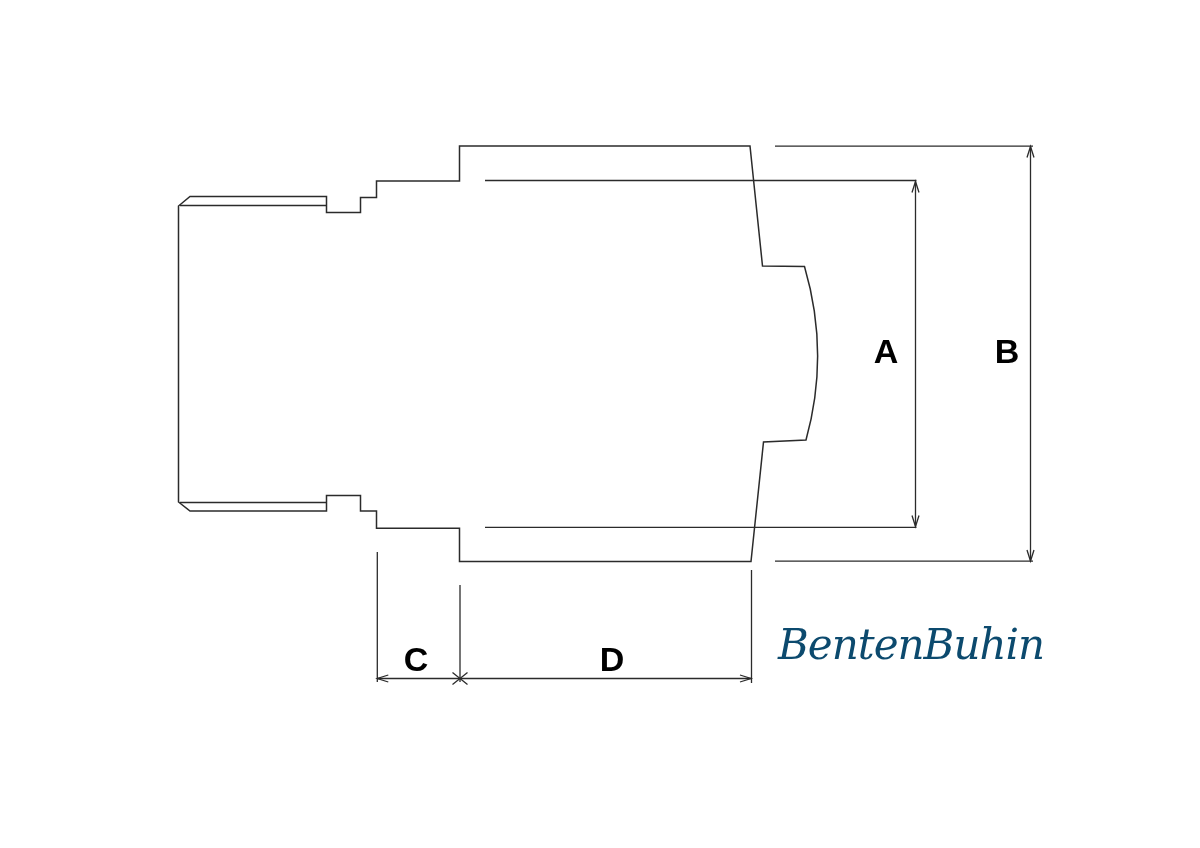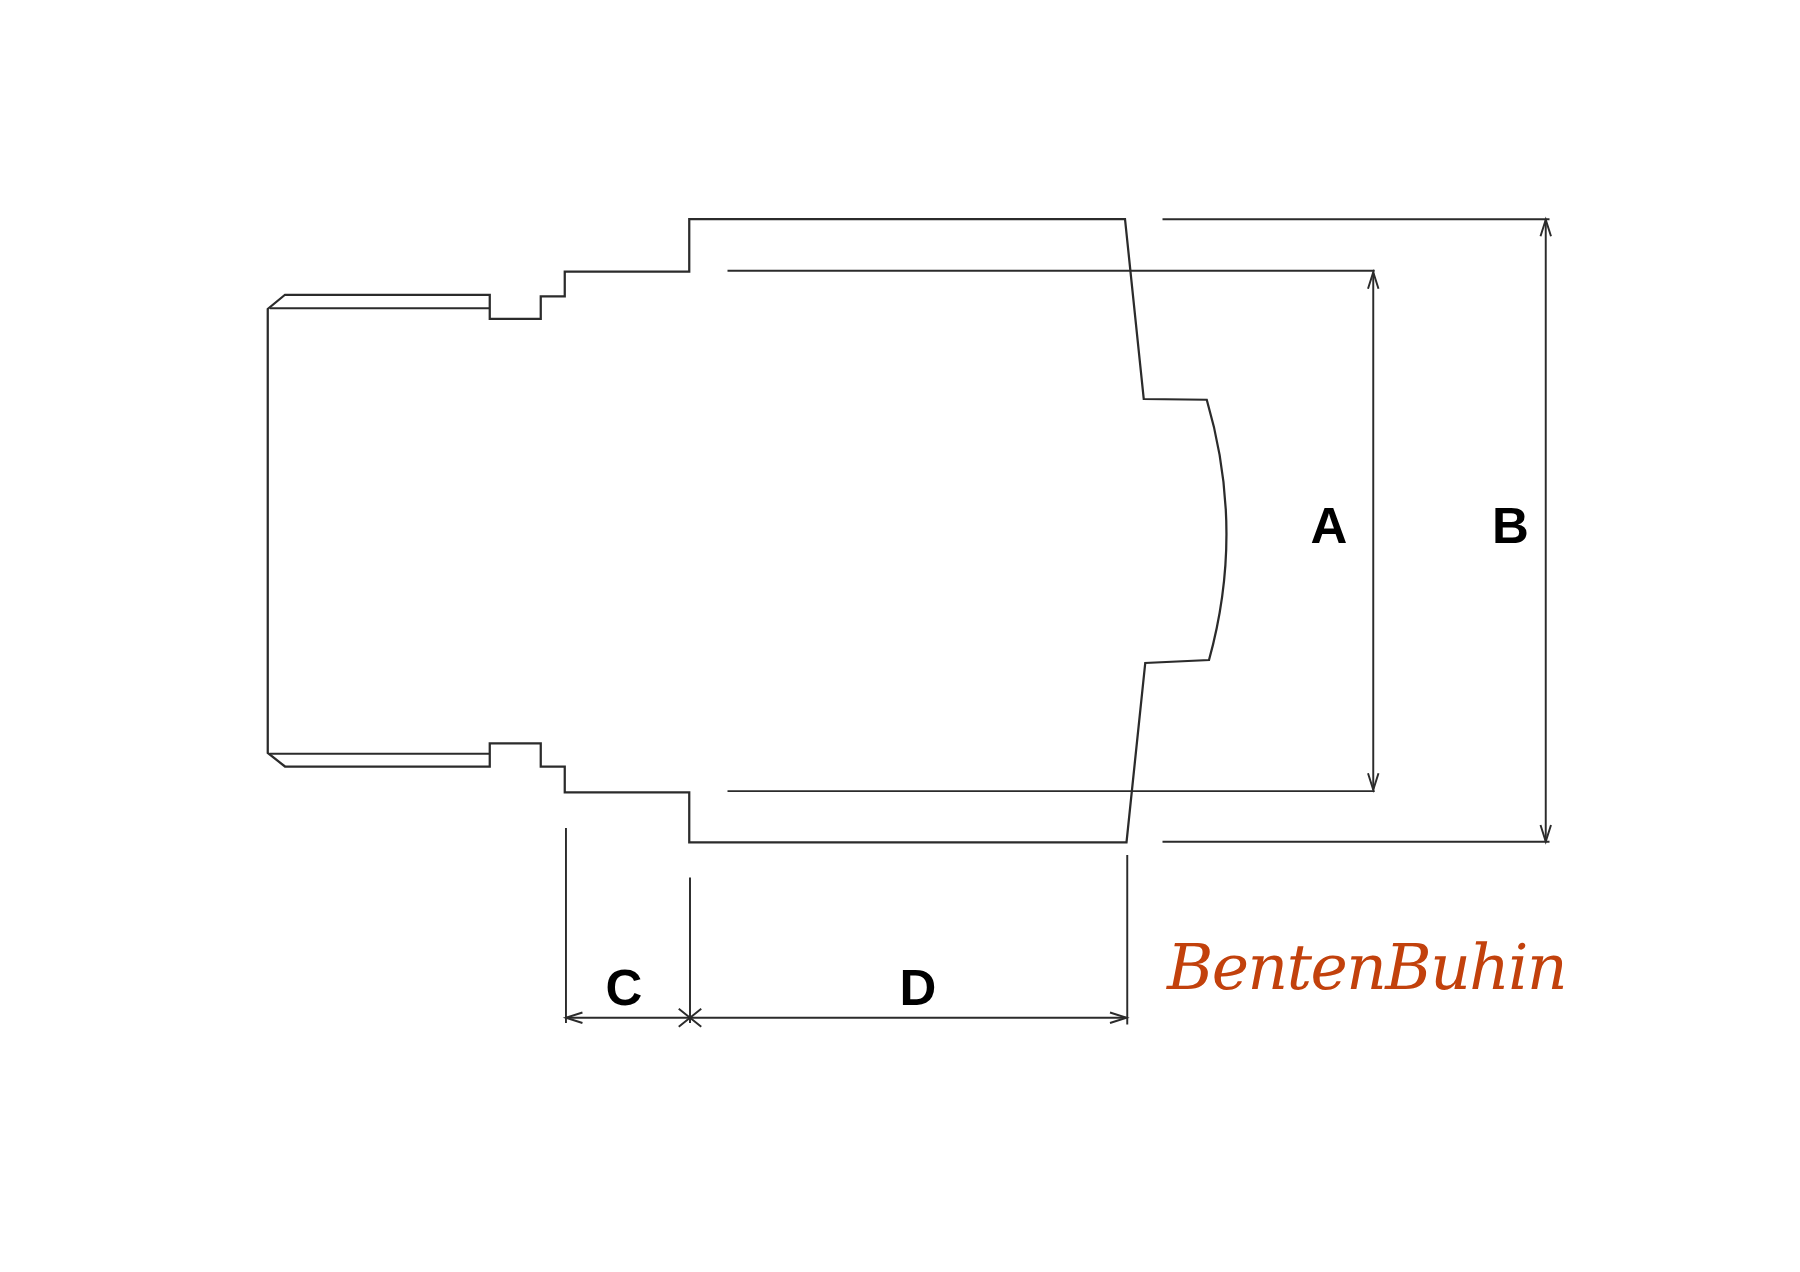--- a/index.html
+++ b/index.html
@@ -47,21 +47,21 @@
     user-select:none;
   }
   .signature{
     position:absolute;
     transform:translate(-50%,-50%);
     font-family:"DejaVu Serif", serif;
     font-style:italic;
     font-size:42px;
     letter-spacing:-1px;
     line-height:1;
-    color:#c2410c;
+    color:#0c4a6e;
     white-space:nowrap;
     user-select:none;
   }
 </style>
 </head>
 <body>
 
 <div class="canvas">
 
   <svg viewBox="0 0 1200 848" xmlns="http://www.w3.org/2000/svg">

